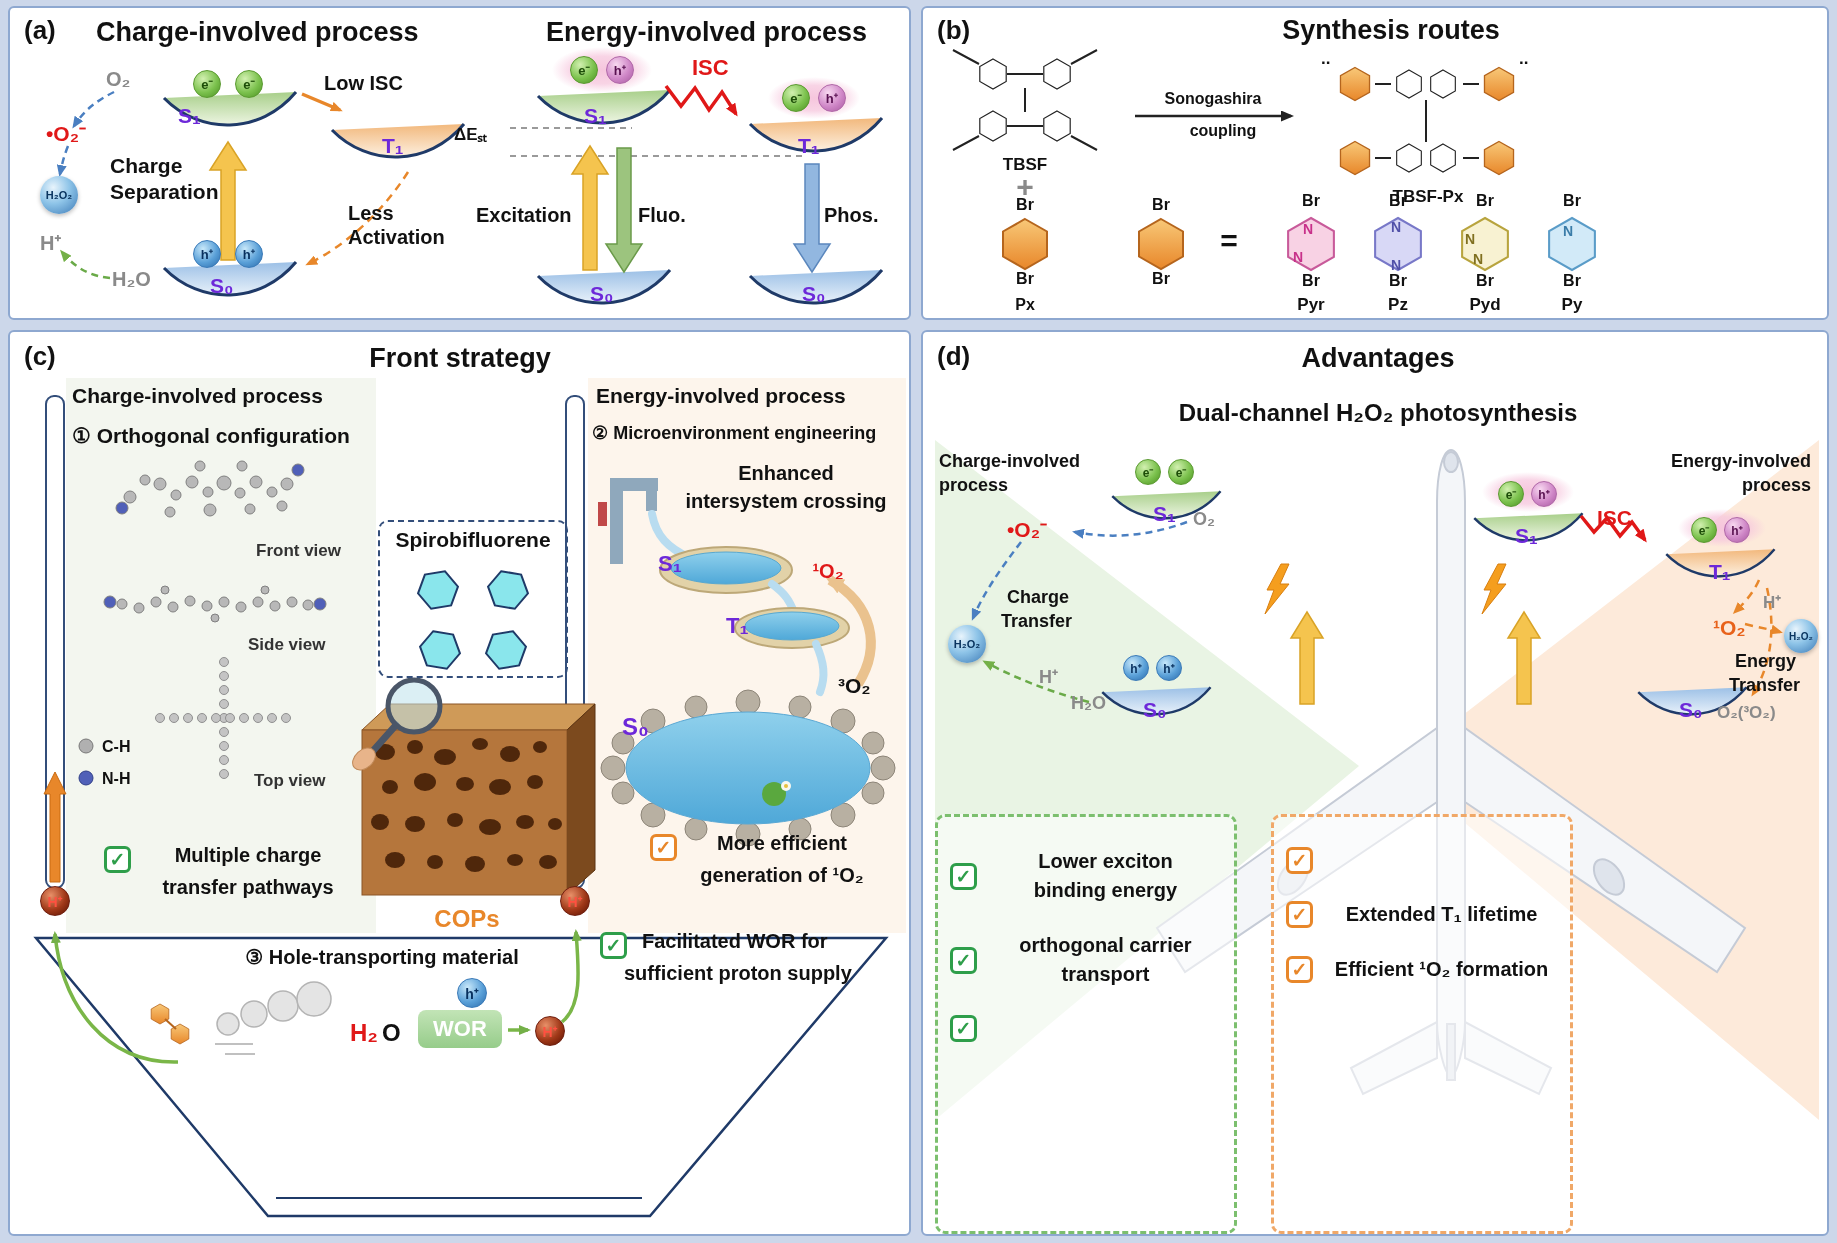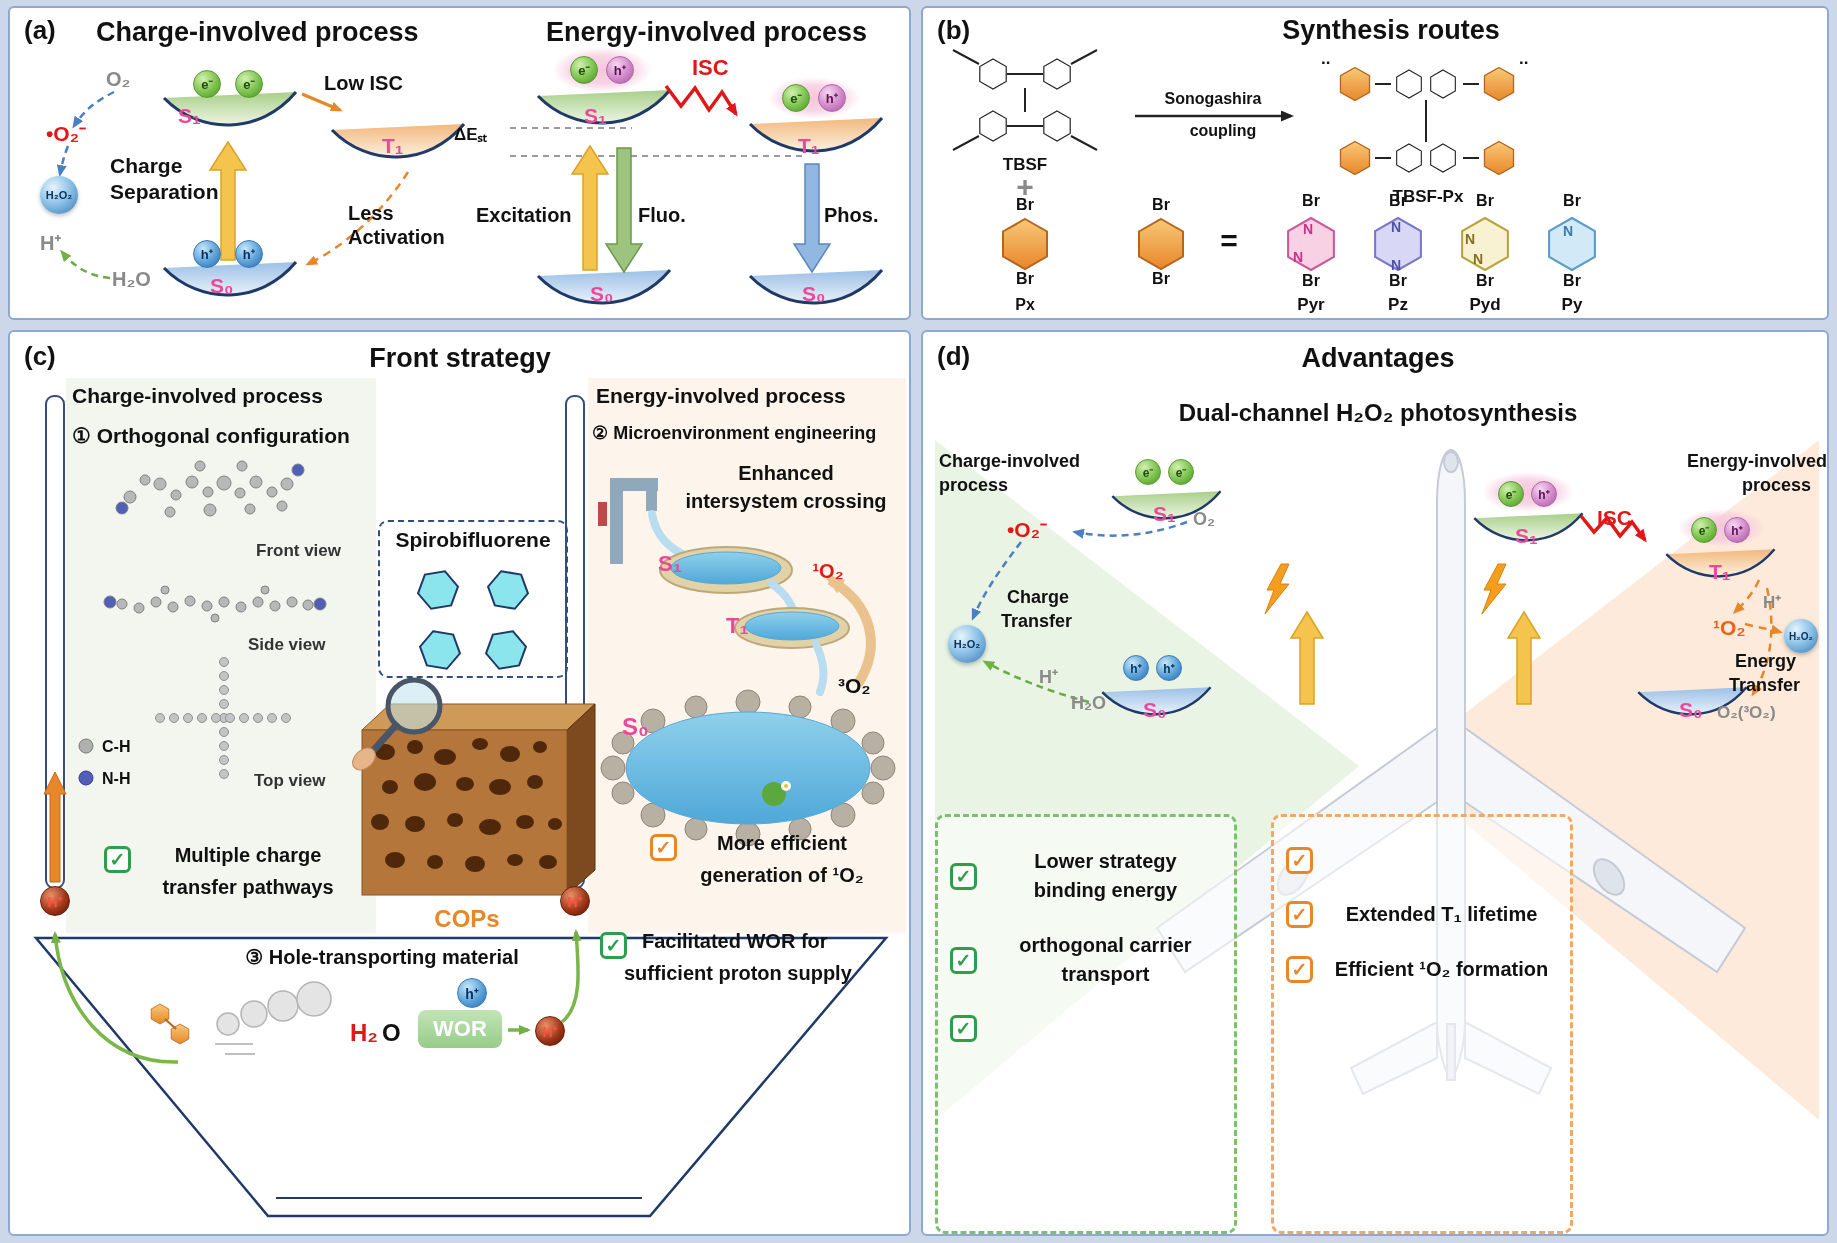--- a/index.html
+++ b/index.html
@@ -3,21 +3,21 @@
 <meta charset="utf-8">
 <style>
   *{margin:0;padding:0;box-sizing:border-box}
   body{font-family:"Liberation Sans",sans-serif;background:#ccd7ea;width:1837px;height:1243px;position:relative;overflow:hidden}
   .panel{position:absolute;background:#fff;border:2px solid #8ea8d0;border-radius:6px;overflow:hidden}
   .layer{position:absolute;left:0;top:0}
   .lbl{position:absolute;font-weight:bold;white-space:nowrap;color:#111;line-height:1.1}
   .ctr{transform:translateX(-50%)}
   .f16{font-size:16px}.f17{font-size:17px}.f18{font-size:18px}.f19{font-size:21px}.f20{font-size:20px}
   .f21{font-size:21px}.f22{font-size:22px}.f24{font-size:24px}.f26{font-size:26px}.f27{font-size:27px}.f30{font-size:30px}
-  .gray{color:#8a8a8a}.red{color:#e01818}.navy{color:#ec4899}.orange{color:#e8872a}.o2r{color:#e8621a}.dkg{color:#333}
+  .gray{color:#8a8a8a}.red{color:#e01818}.navy{color:#6d28d9}.orange{color:#e8872a}.o2r{color:#e8621a}.dkg{color:#333}
   .ball{position:absolute;border-radius:50%;display:flex;align-items:center;justify-content:center;font-weight:bold;font-size:13px}
   .b26{width:26px;height:26px;font-size:12px}
   .b28{width:28px;height:28px}
   .b30{width:30px;height:30px;font-size:14px}
   .e{background:radial-gradient(circle at 35% 30%,#d2f0b0,#7cc24e 55%,#4a9020);color:#1d4d08;border:1px solid #5a9a30}
   .hb{background:radial-gradient(circle at 35% 30%,#c8e8fa,#5aa0d8 55%,#2a6aaa);color:#08305e;border:1px solid #3a7ab8}
   .hp2{background:radial-gradient(circle at 35% 30%,#f8d8f0,#d088c8 55%,#a858a0);color:#581050;border:1px solid #b068a8}
   .pr{background:radial-gradient(circle at 35% 30%,#e89068,#a03818 55%,#581000);color:#ff5040;border:1px solid #702010}
   .globe{position:absolute;border-radius:50%;background:radial-gradient(circle at 35% 30%,#e8f4fc,#8ec4e8 45%,#3a78b5);display:flex;align-items:center;justify-content:center;font-weight:bold;color:#0a3560;box-shadow:0 2px 4px rgba(0,0,0,.25)}
   .g38{width:38px;height:38px;font-size:11px}
@@ -518,21 +518,21 @@
     <polygon class="arrY" points="377,372 377,306 368,306 384,280 400,306 391,306 391,372"></polygon>
     <polygon class="arrY" points="594,372 594,306 585,306 601,280 617,306 608,306 608,372"></polygon>
     <use href="#bolt" transform="translate(352,232)" fill="#f59e1e" stroke="#d87f10"></use>
     <use href="#bolt" transform="translate(569,232)" fill="#f59e1e" stroke="#d87f10"></use>
   </svg>
   <span class="lbl f26" style="left:14px;top:10px">(d)</span>
   <span class="lbl f27 ctr" style="left:455px;top:12px">Advantages</span>
   <span class="lbl f24 ctr" style="left:455px;top:68px">Dual-channel H₂O₂ photosynthesis</span>
   <span class="lbl f18" style="left:16px;top:120px">Charge-involved</span>
   <span class="lbl f18" style="left:16px;top:144px">process</span>
-  <span class="lbl f18" style="right:0;top:120px">Energy-involved</span>
+  <span class="lbl f18" style="right:16px;top:120px">Energy-involved</span>
   <span class="lbl f18" style="right:16px;top:144px">process</span>
   <span class="lbl f18 gray" style="left:270px;top:178px">O₂</span>
   <span class="lbl f19 red" style="left:84px;top:186px">•O₂⁻</span>
   <span class="lbl f18" style="left:84px;top:256px">Charge</span>
   <span class="lbl f18" style="left:78px;top:280px">Transfer</span>
   <div class="globe g38" style="left:25px;top:293px">H₂O₂</div>
   <span class="lbl f18 gray" style="left:116px;top:336px">H⁺</span>
   <span class="lbl f18 gray" style="left:148px;top:362px">H₂O</span>
   <div class="ball b26 e" style="left:212px;top:127px">e⁻</div>
   <div class="ball b26 e" style="left:245px;top:127px">e⁻</div>
@@ -552,21 +552,21 @@
   <div class="globe g34" style="left:861px;top:287px">H₂O₂</div>
   <span class="lbl f18" style="left:812px;top:320px">Energy</span>
   <span class="lbl f18" style="left:806px;top:344px">Transfer</span>
   <span class="lbl f17 gray" style="left:794px;top:372px">O₂(³O₂)</span>
   <span class="lbl f19 navy" style="left:756px;top:366px">S₀</span>
 
   <div class="advbox g" style="left:12px">
     <div class="advrow">
       <div class="chk g">✓</div>
       <div class="advtxt">
-        <span>Lower strategy</span>
+        <span>Lower exciton</span>
         <span>binding energy</span>
       </div>
     </div>
     <div class="advrow">
       <div class="chk g">✓</div>
       <div class="advtxt">
         <span>orthogonal carrier</span>
         <span>transport</span>
       </div>
     </div>

